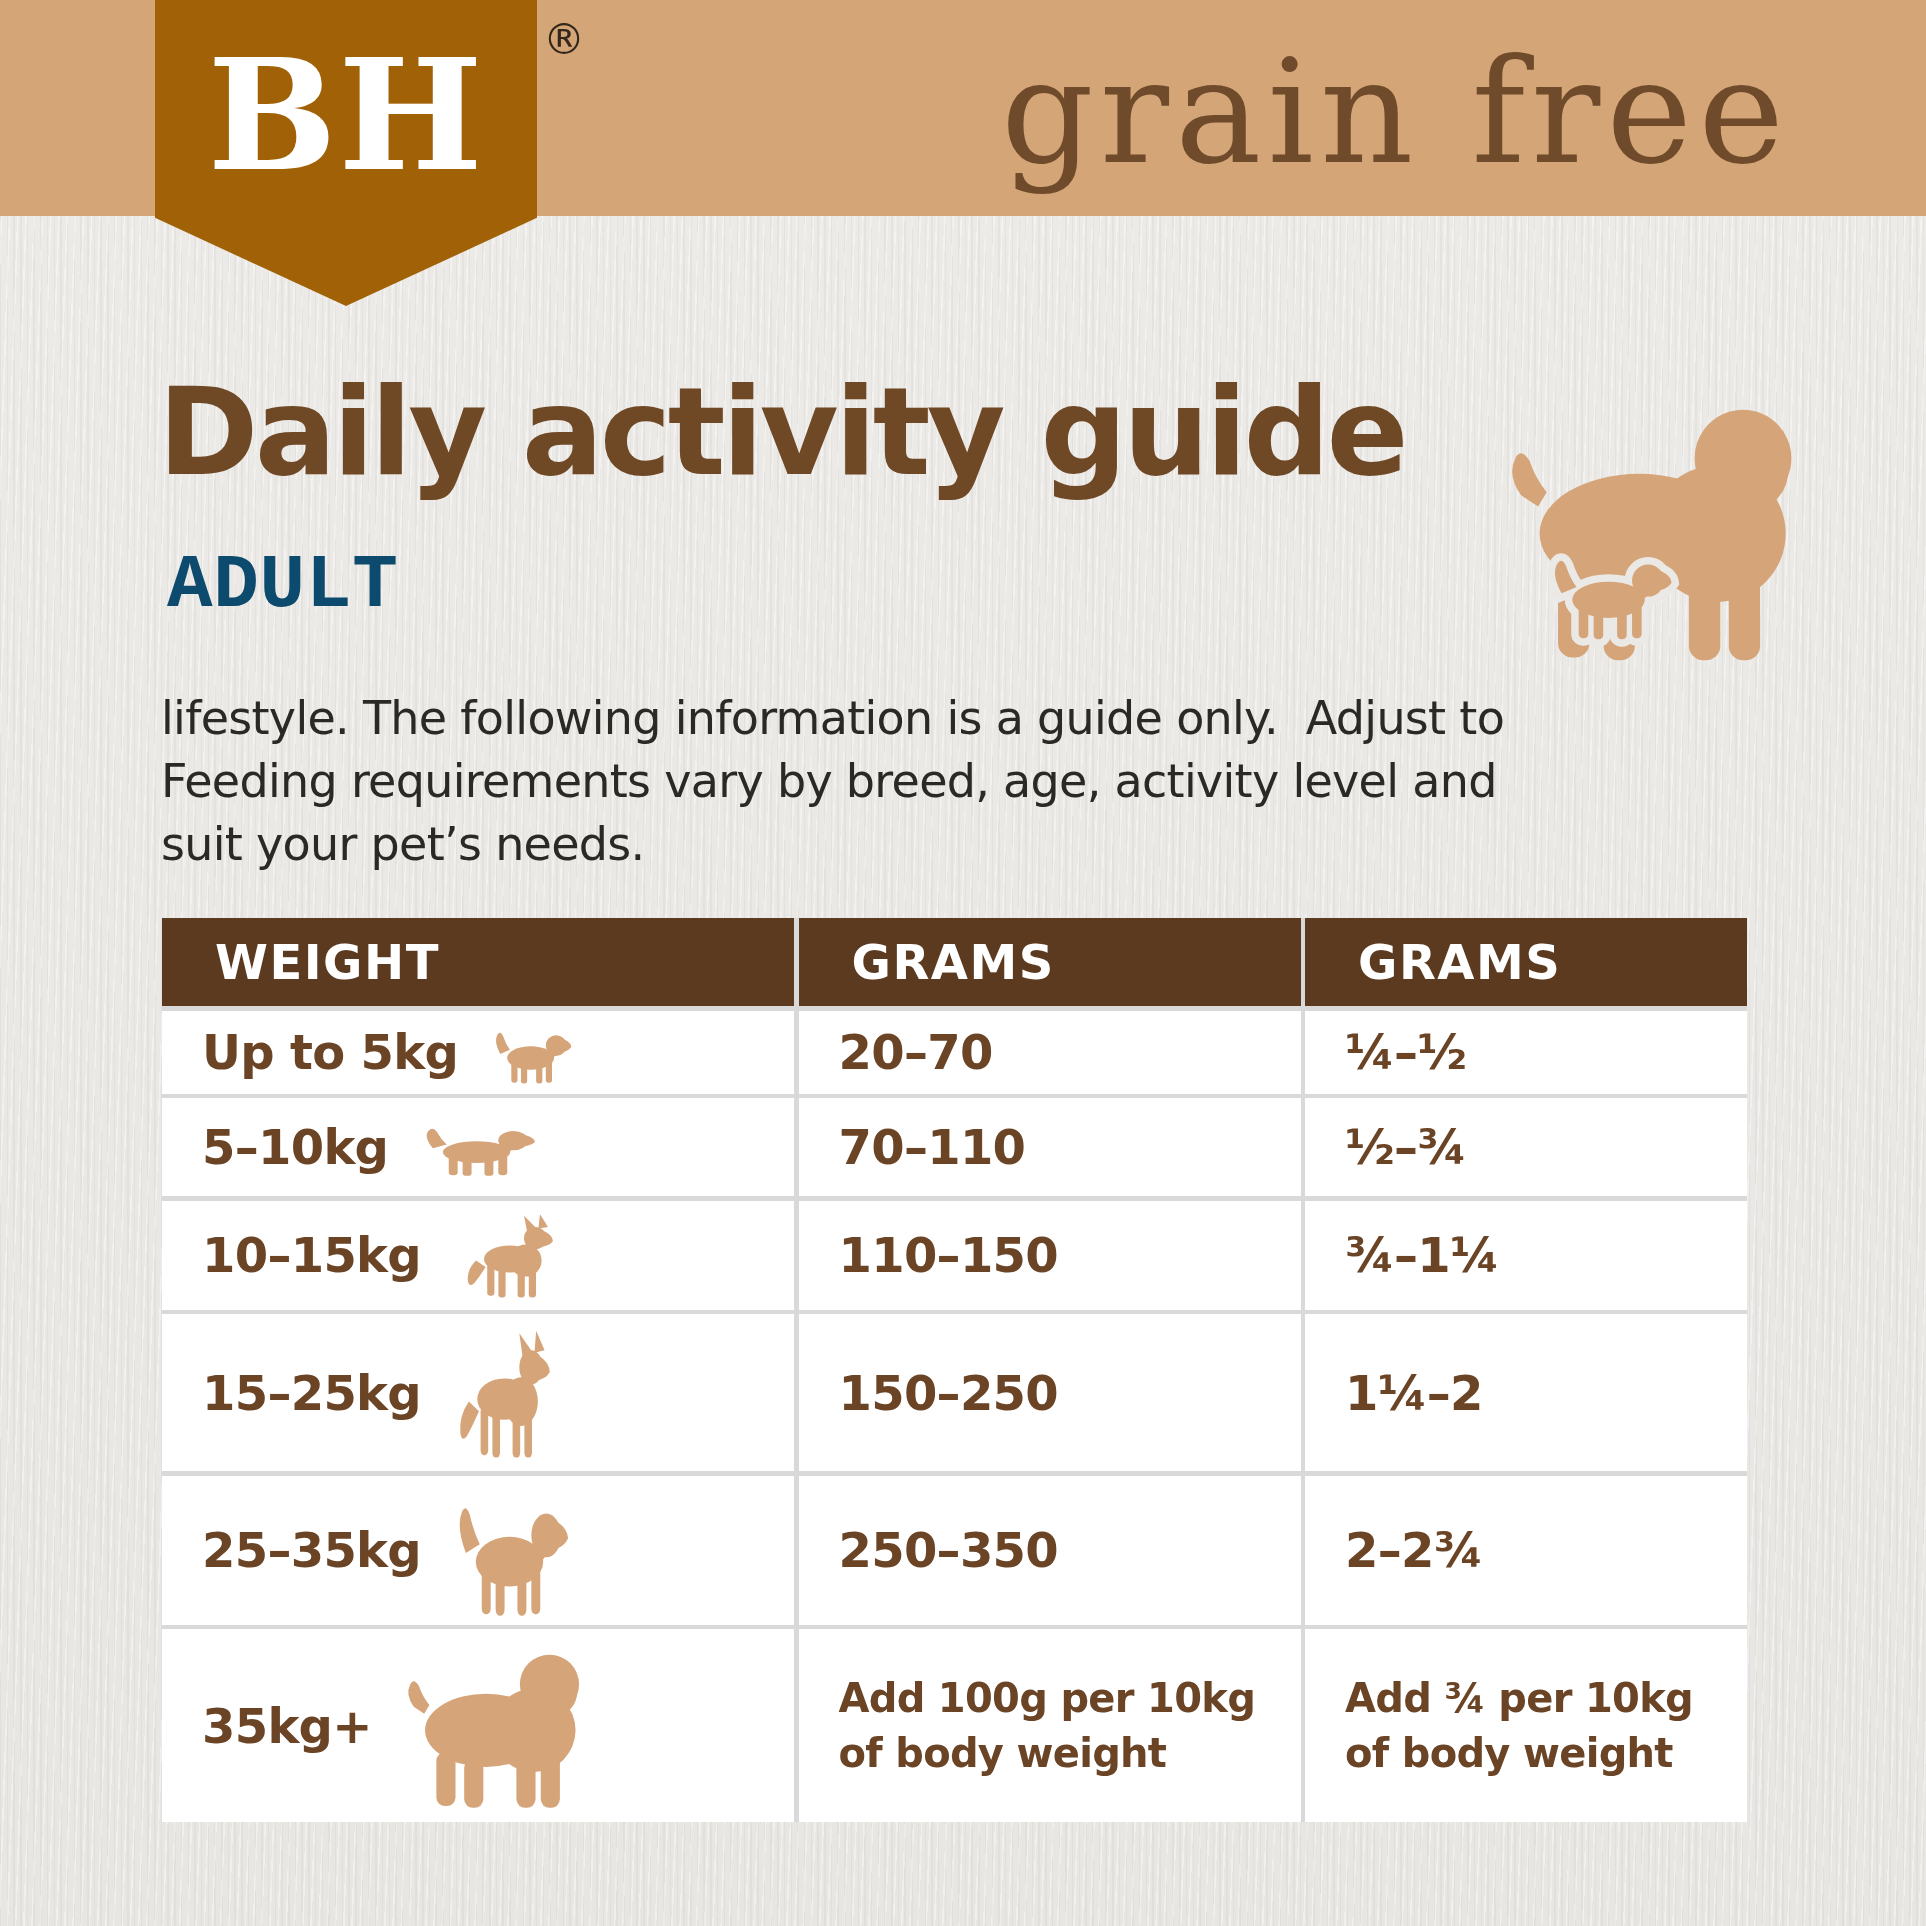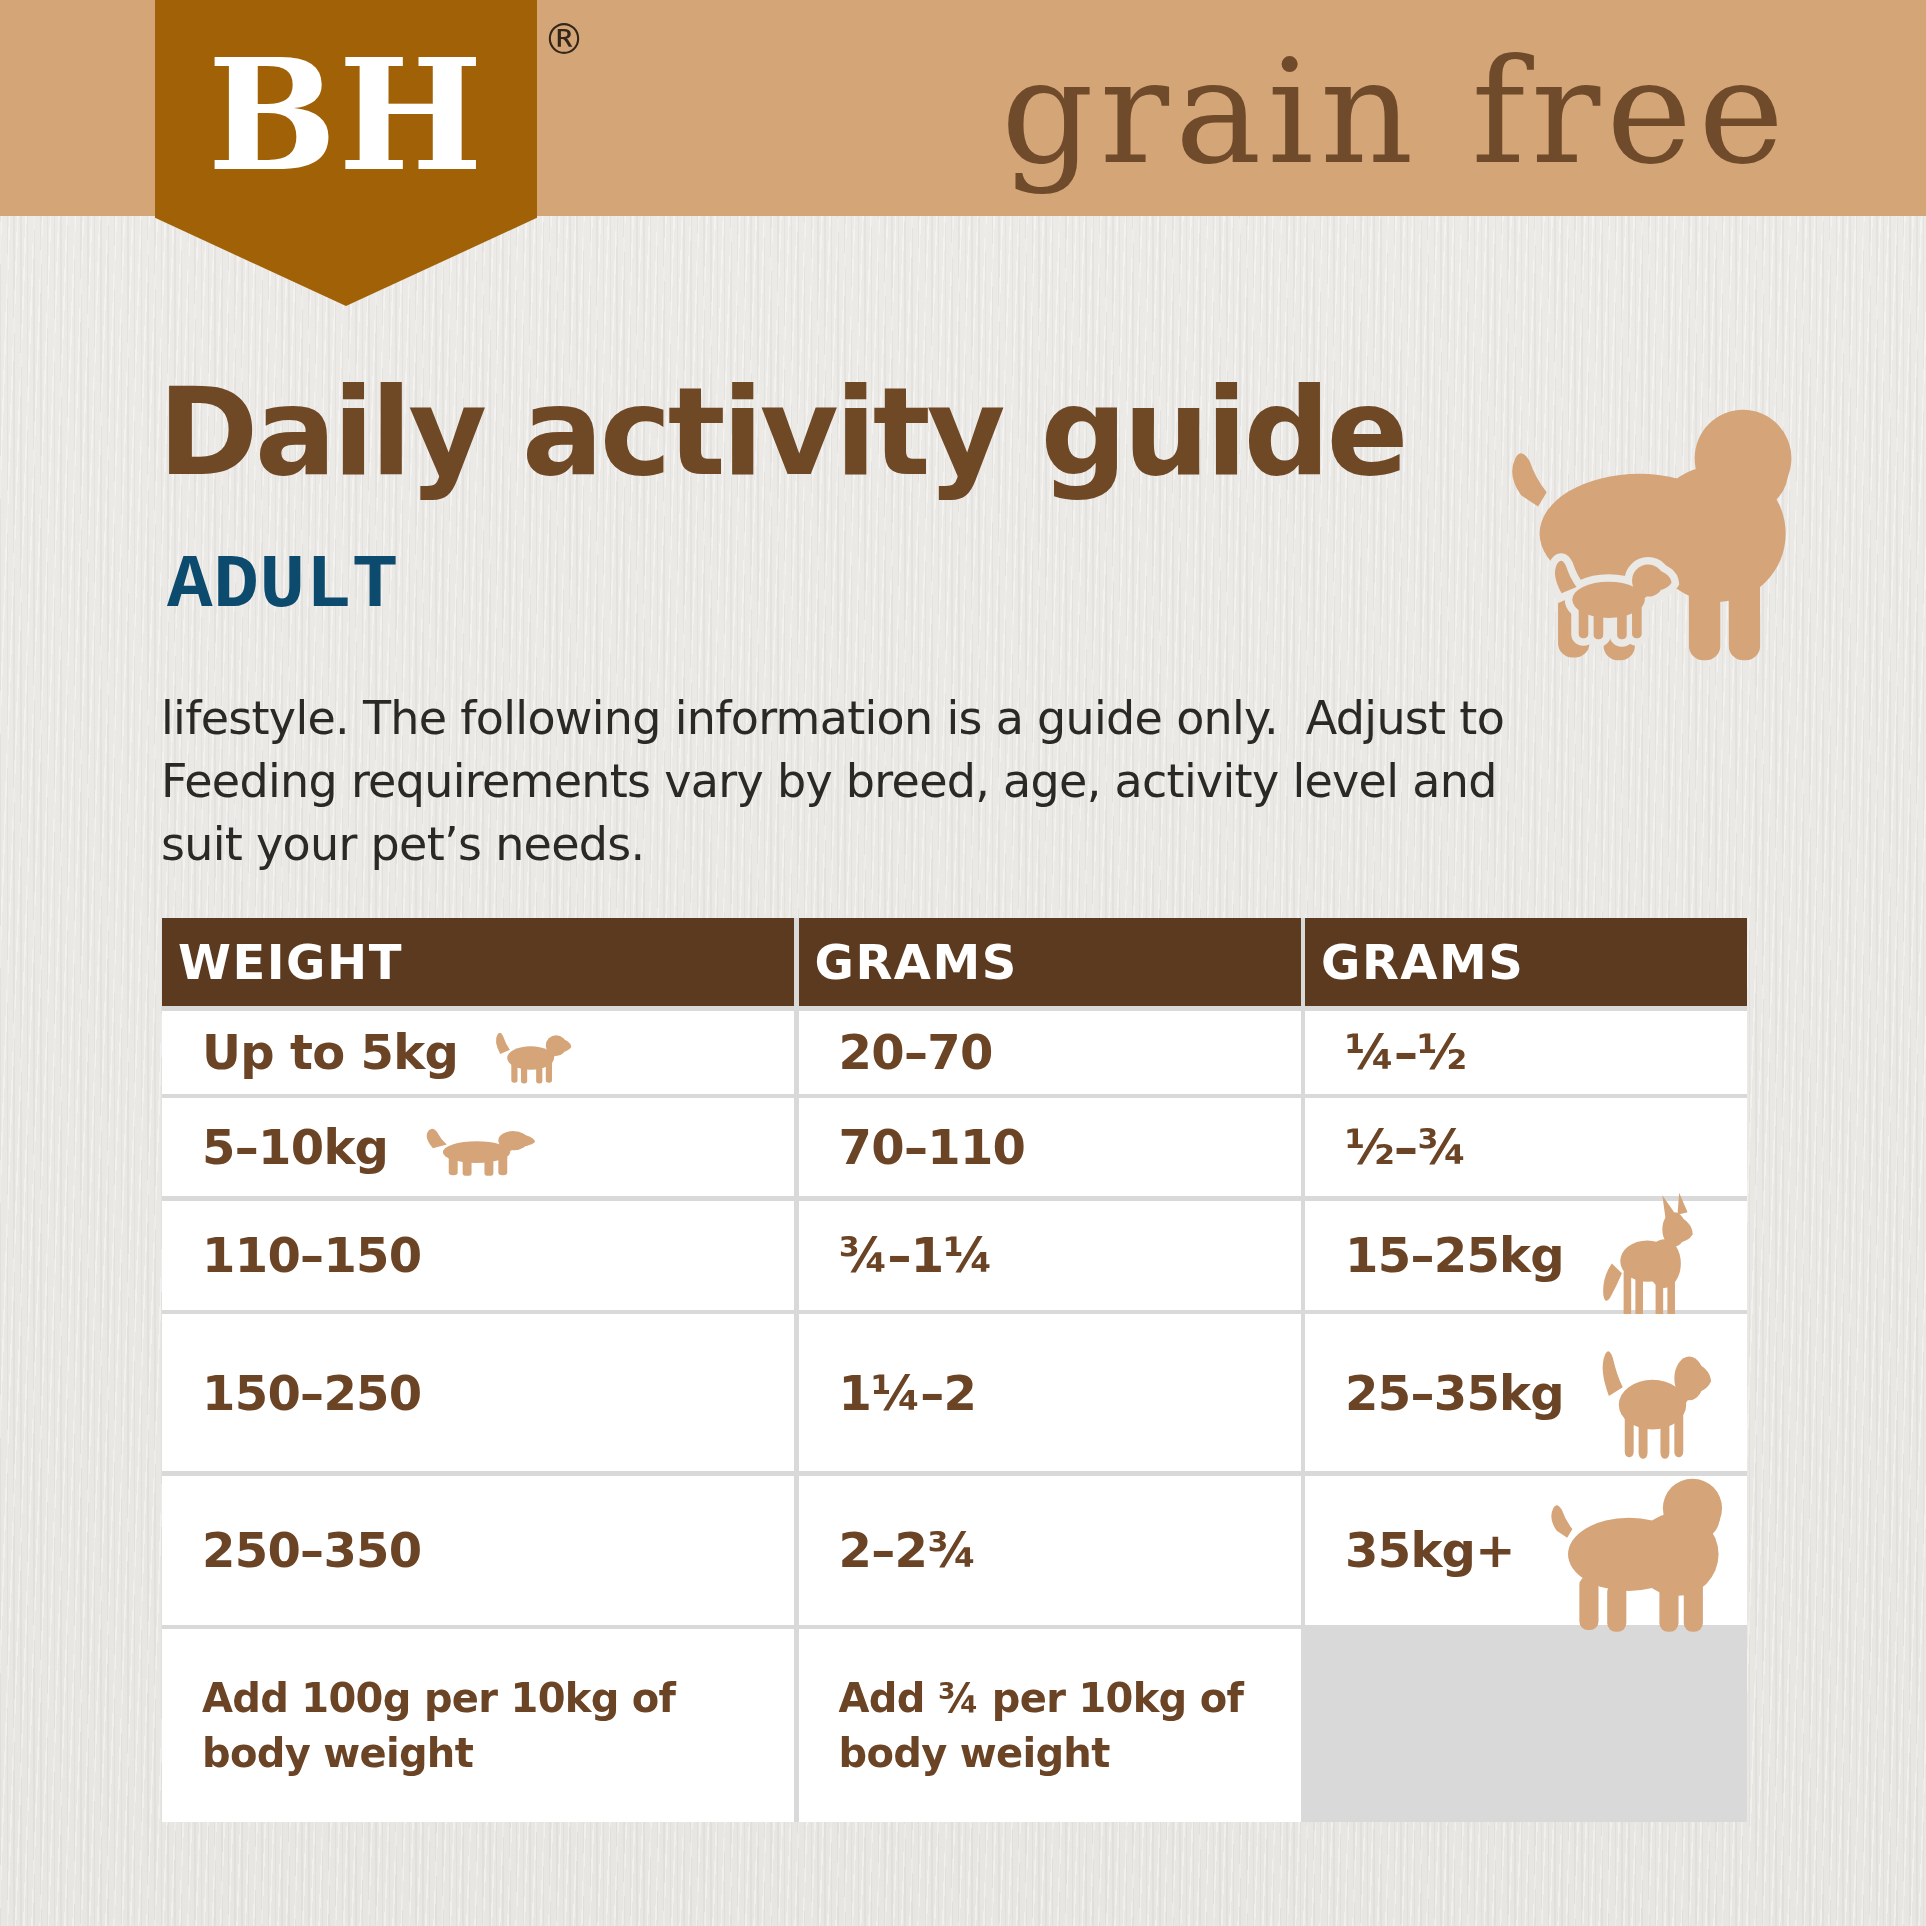--- a/index.html
+++ b/index.html
@@ -42,21 +42,21 @@
   .intro div{font-size:46px;line-height:63px;letter-spacing:-0.7px;white-space:pre;}
   .hero{position:absolute;left:1504px;top:384px;}
   .feed-table{
     position:absolute;left:162px;top:918px;width:1585px;
     display:grid;grid-template-columns:632px 502px 442px;
     grid-template-rows:88px 83px 98px 109px 157px 149px 193px;
     gap:4.5px;background:#D9D9D9;
   }
   .hcell{
     background:#5C3A20;color:#FFFFFF;display:flex;align-items:center;
-    padding-left:16px;font-size:48px;font-weight:bold;letter-spacing:1.5px;
+    padding-left:53px;font-size:48px;font-weight:bold;letter-spacing:1.5px;
   }
   .cell{
     background:#FFFFFF;color:#6B4426;display:flex;align-items:center;
     padding-left:40px;padding-right:8px;font-size:48px;font-weight:bold;letter-spacing:-0.7px;
   }
   .cell.small{font-size:40px;line-height:55px;letter-spacing:-0.7px;}
   .wlabel{white-space:pre;}
   .dog{margin-left:31px;flex:none;}
   .defs{position:absolute;width:0;height:0;}
 </style>
@@ -143,20 +143,26 @@
 
   <div class="cell">
     <span class="wlabel">5–10kg</span>
     <svg class="dog" viewBox="0 0 120 100" width="119" height="64" preserveAspectRatio="none">
         <use href="#dogF" fill="#D5A478"></use>
       </svg>
   </div>
   <div class="cell">70–110</div>
   <div class="cell">½–¾</div>
 
+  <div class="cell">
+    <span class="wlabel">10–15kg</span>
+    <svg class="dog" viewBox="0 0 120 110" width="112" height="88">
+        <use href="#dogP" fill="#D5A478"></use>
+      </svg>
+  </div>
   <div class="cell">110–150</div>
   <div class="cell">¾–1¼</div>
 
   <div class="cell">
     <span class="wlabel">15–25kg</span>
     <svg class="dog" viewBox="0 0 120 110" width="101" height="134" preserveAspectRatio="none">
         <use href="#dogP" fill="#D5A478"></use>
       </svg>
   </div>
   <div class="cell">150–250</div>

